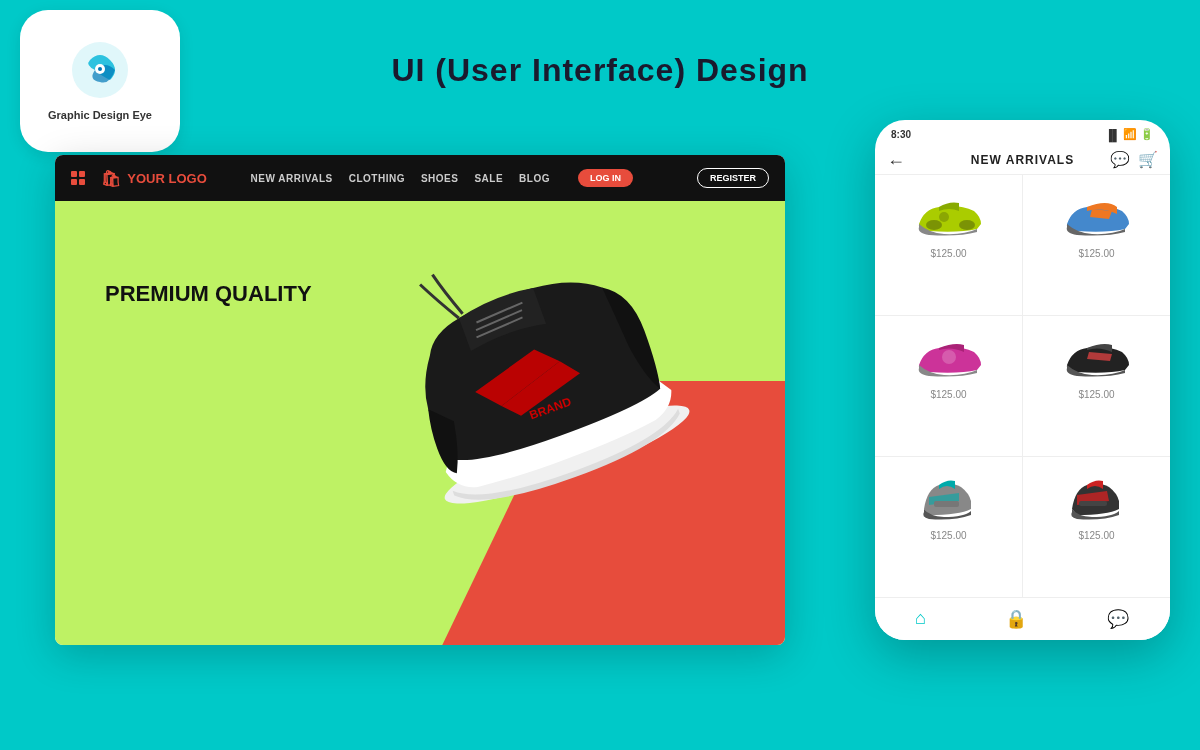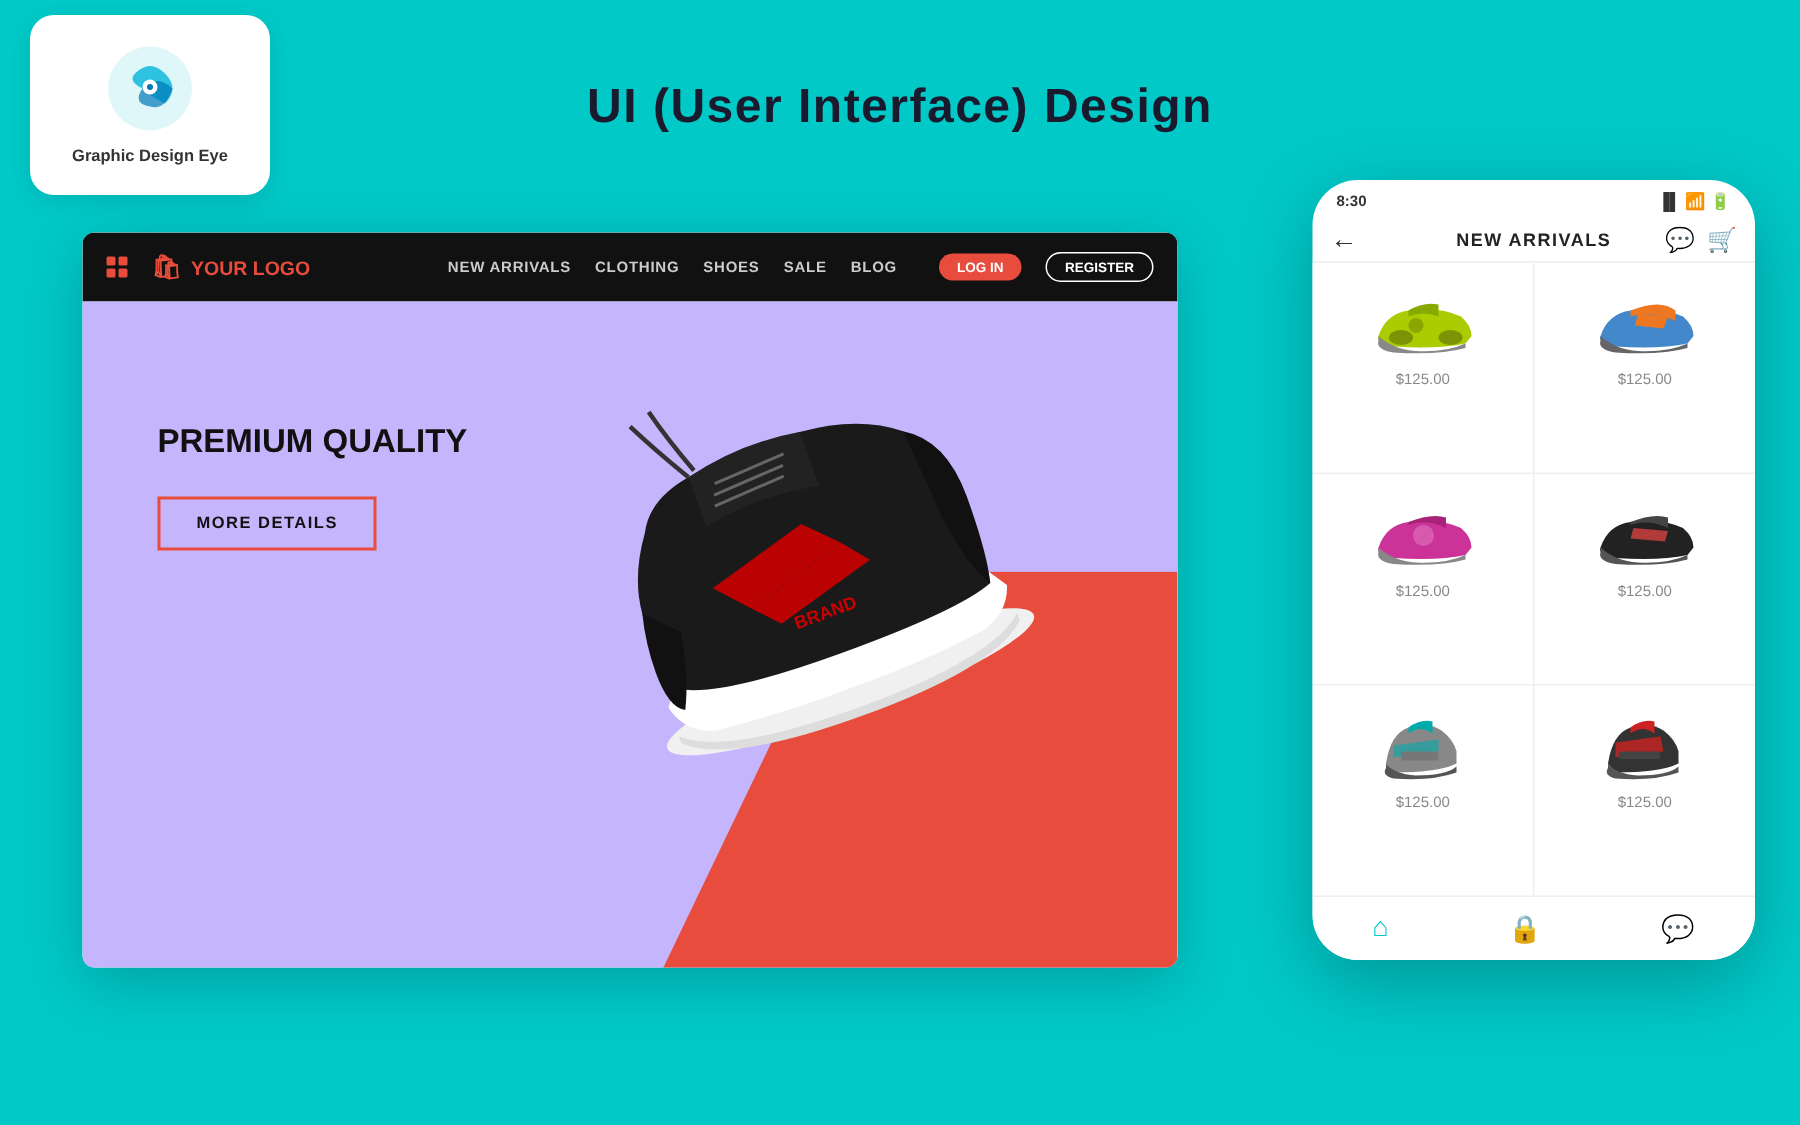--- a/index.html
+++ b/index.html
@@ -11,23 +11,23 @@
       overflow: hidden;
       position: relative;
     }
 
     
     .logo-card {
       position: absolute;
       top: 10px;
       left: 20px;
       background: white;
-      border-radius: 16px;
+      border-radius: 28px;
       width: 160px;
-      height: 120px;
+      height: 142px;
       display: flex;
       flex-direction: column;
       align-items: center;
       justify-content: center;
       box-shadow: 0 4px 15px rgba(0,0,0,0.1);
       gap: 8px;
     }
 
     .logo-icon {
       width: 60px;
@@ -131,27 +131,28 @@
     }
     .nav-btn-register {
       background: transparent;
       color: white;
       border: 1px solid white;
       border-radius: 12px;
       padding: 4px 12px;
       font-size: 9px;
       font-weight: 700;
       cursor: pointer;
+      margin-left: 48px;
     }
 
     
     .desktop-hero {
       position: relative;
       height: 480px;
-      background: #c4b5fd;
+      background: #bef264;
       overflow: hidden;
     }
 
     .hero-red-triangle {
       position: absolute;
       right: 0;
       bottom: 0;
       width: 360px;
       height: 300px;
       background: #e74c3c;
@@ -392,21 +393,20 @@
     </div>
     <button class="nav-btn-login">LOG IN</button>
     <button class="nav-btn-register">REGISTER</button>
   </div>
 
   <div class="desktop-hero">
     <div class="hero-red-triangle"></div>
 
     <div class="hero-content">
       <div class="hero-title-bold">PREMIUM QUALITY</div>
-      <button class="hero-btn-details">MORE DETAILS</button>
     </div>
 
     <div class="hero-shoe">
       <svg class="shoe-svg" viewBox="0 0 340 280">
 
         <g transform="rotate(-20, 170, 140)">
 
           <ellipse cx="175" cy="220" rx="130" ry="22" fill="#f0f0f0"></ellipse>
           <path d="M55 215 Q80 238 175 238 Q270 238 295 215 L295 220 Q270 244 175 244 Q80 244 55 220Z" fill="#ddd"></path>
 

